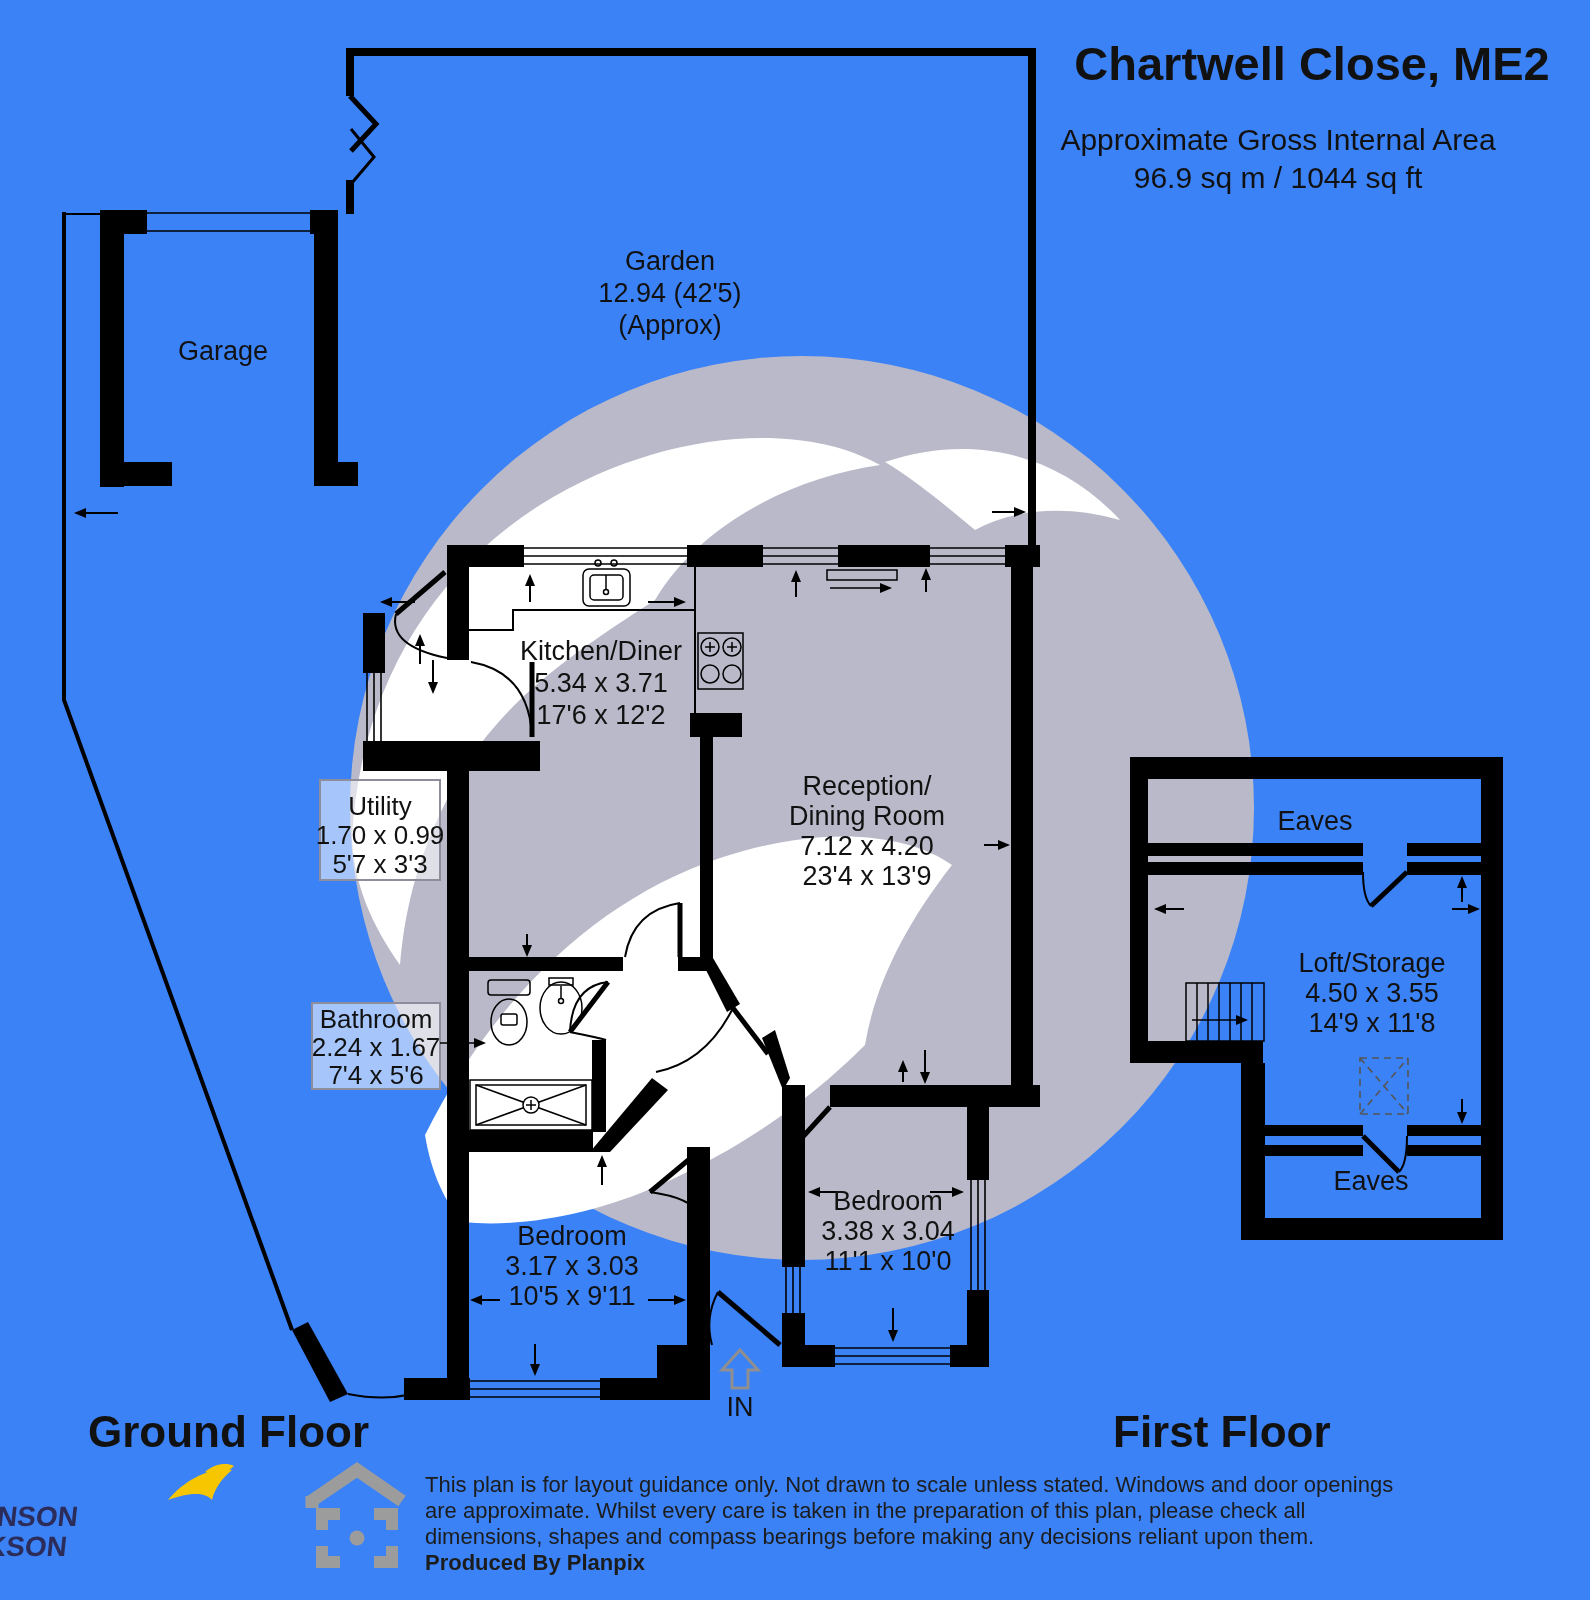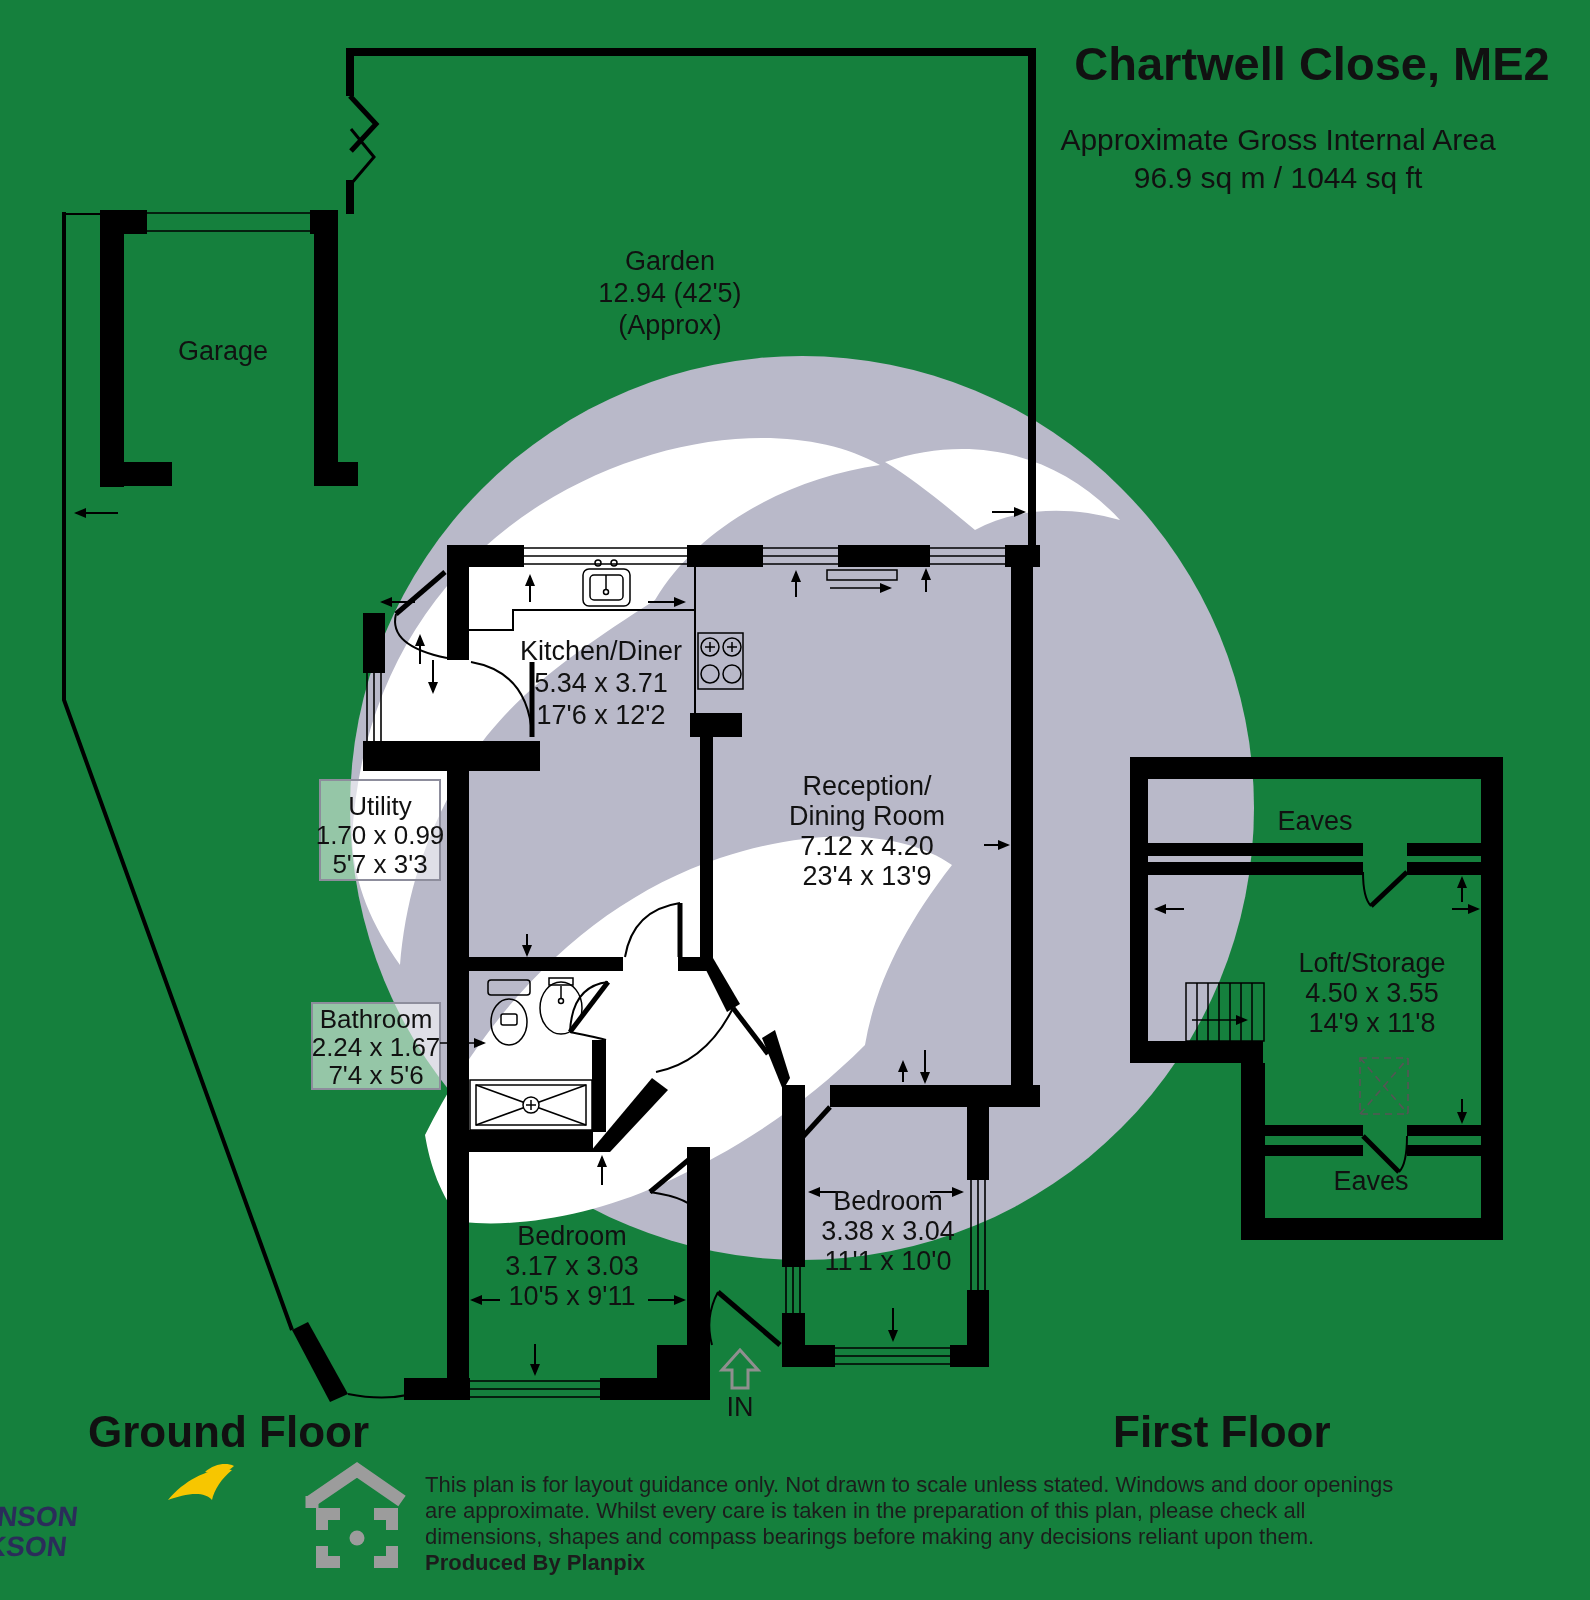--- a/index.html
+++ b/index.html
@@ -1,16 +1,16 @@
 <!DOCTYPE html>
 <html><head>
 <meta charset="utf-8">
 <style>
   html,body{margin:0;padding:0;background:#fff;}
-  #stage{position:relative;width:1590px;height:1600px;background:#15803d;overflow:hidden;
+  #stage{position:relative;width:1590px;height:1600px;background:#3b82f6;overflow:hidden;
          font-family:"Liberation Sans", sans-serif;}
   svg text{font-family:"Liberation Sans", sans-serif;fill:#111;}
   .room-lbl{font-size:27px;}
   .small-lbl{font-size:26px;}
   .big-title{font-size:47px;font-weight:bold;}
   .sub-title{font-size:30px;}
   .floor-lbl{font-size:44px;font-weight:bold;}
   .in-lbl{font-size:27px;}
   .disc{font-size:22px;fill:#1c1c1c;}
   .disc-bold{font-weight:bold;}

